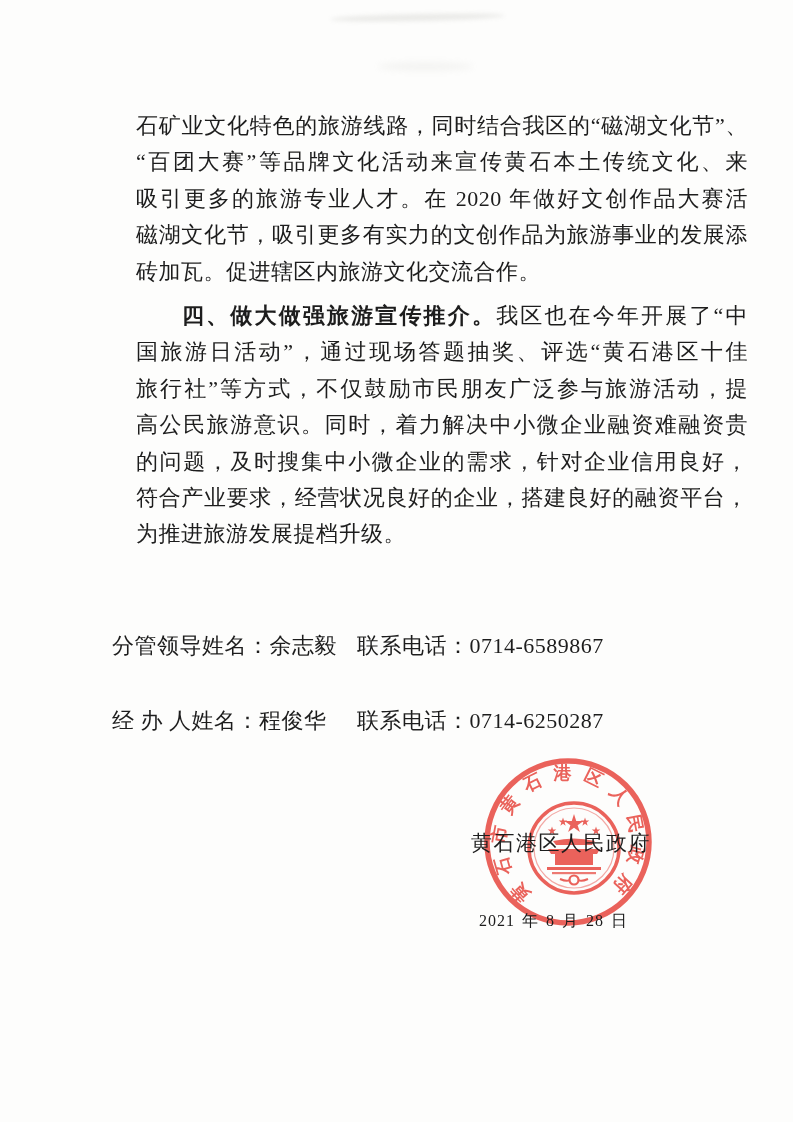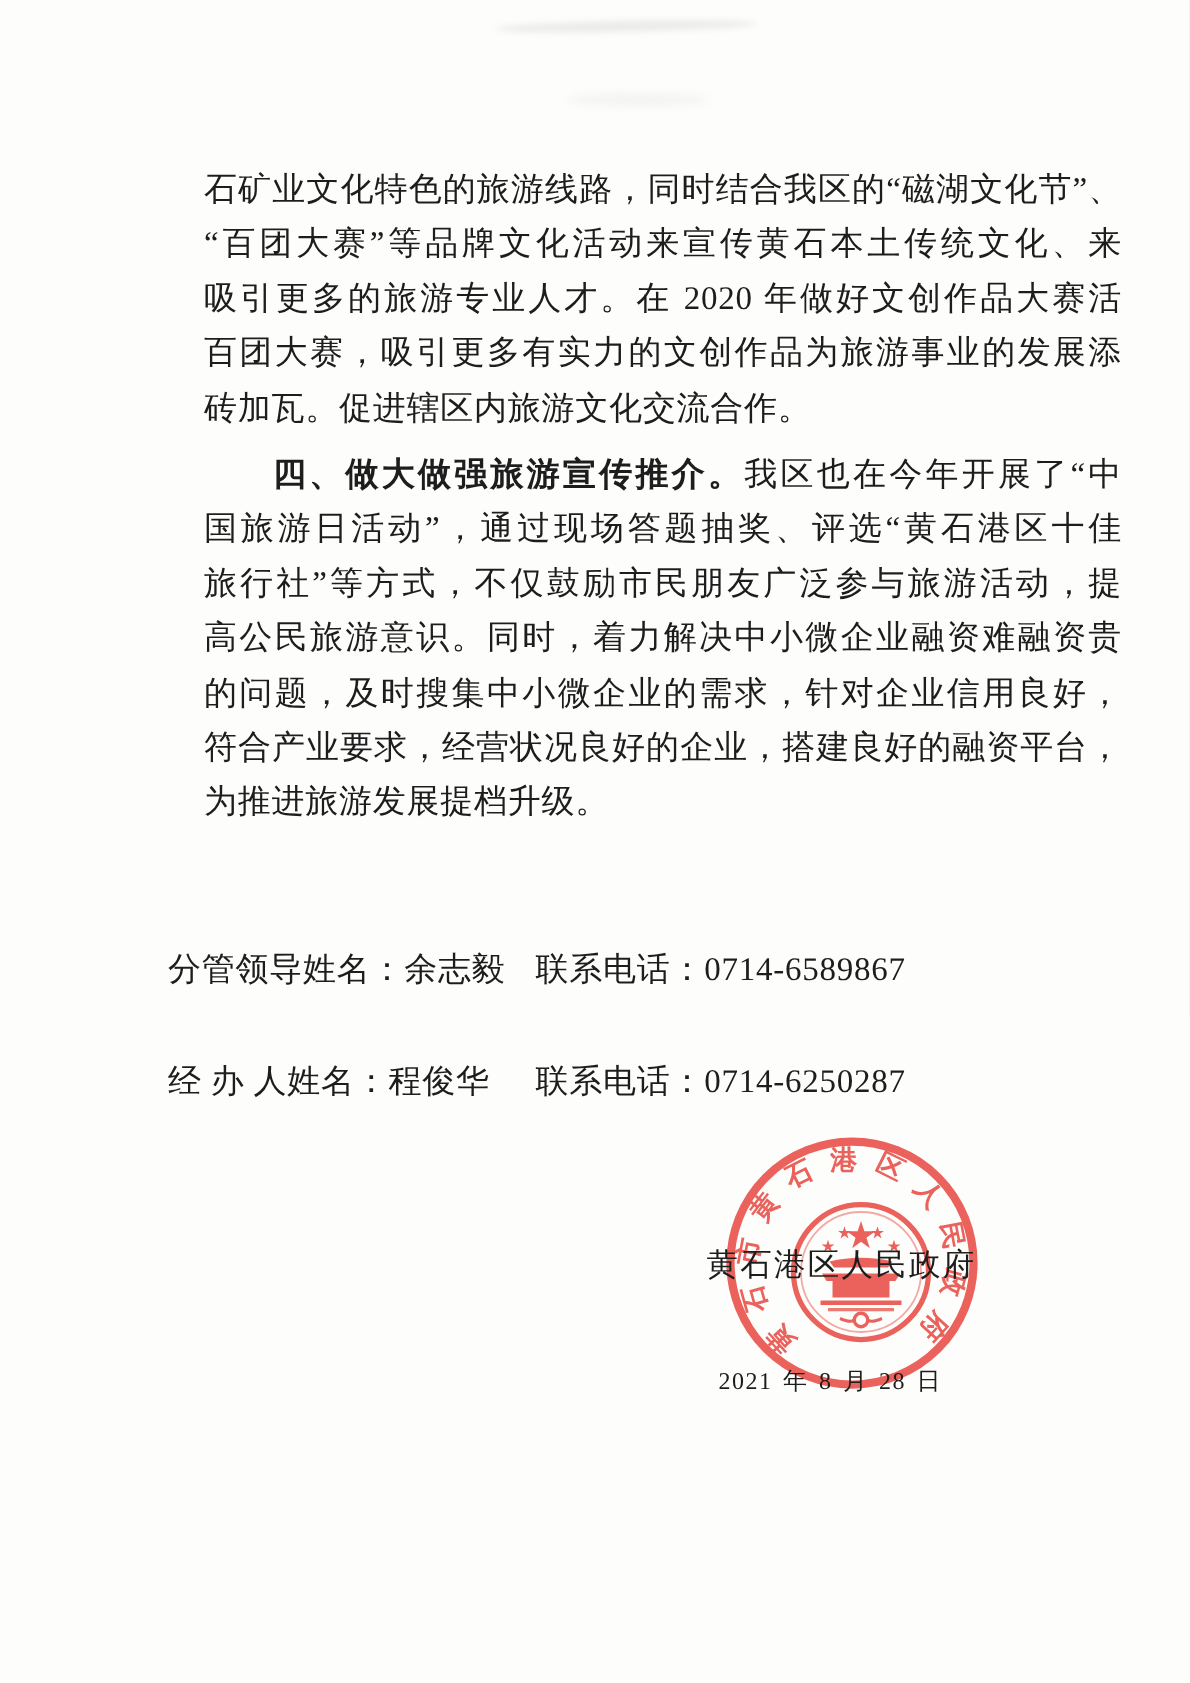--- a/index.html
+++ b/index.html
@@ -66,21 +66,21 @@
 
 <div class="page">
 
   <div class="artifact-streak"></div>
   <div class="artifact-blotch"></div>
 
   <div class="body-text">
       <div class="body-line">石矿业文化特色的旅游线路，同时结合我区的“磁湖文化节”、</div>
       <div class="body-line">“百团大赛”等品牌文化活动来宣传黄石本土传统文化、来</div>
       <div class="body-line">吸引更多的旅游专业人才。在 2020 年做好文创作品大赛活</div>
-      <div class="body-line">百团大赛，吸引更多有实力的文创作品为旅游事业的发展添</div>
+      <div class="body-line">磁湖文化节，吸引更多有实力的文创作品为旅游事业的发展添</div>
       <div class="body-line nojust">砖加瓦。促进辖区内旅游文化交流合作。</div>
       <div class="body-line indent para-start"><span class="heading-bold">四、做大做强旅游宣传推介。</span>我区也在今年开展了“中</div>
       <div class="body-line">国旅游日活动”，通过现场答题抽奖、评选“黄石港区十佳</div>
       <div class="body-line">旅行社”等方式，不仅鼓励市民朋友广泛参与旅游活动，提</div>
       <div class="body-line">高公民旅游意识。同时，着力解决中小微企业融资难融资贵</div>
       <div class="body-line">的问题，及时搜集中小微企业的需求，针对企业信用良好，</div>
       <div class="body-line">符合产业要求，经营状况良好的企业，搭建良好的融资平台，</div>
       <div class="body-line nojust">为推进旅游发展提档升级。</div>
     </div>
 

